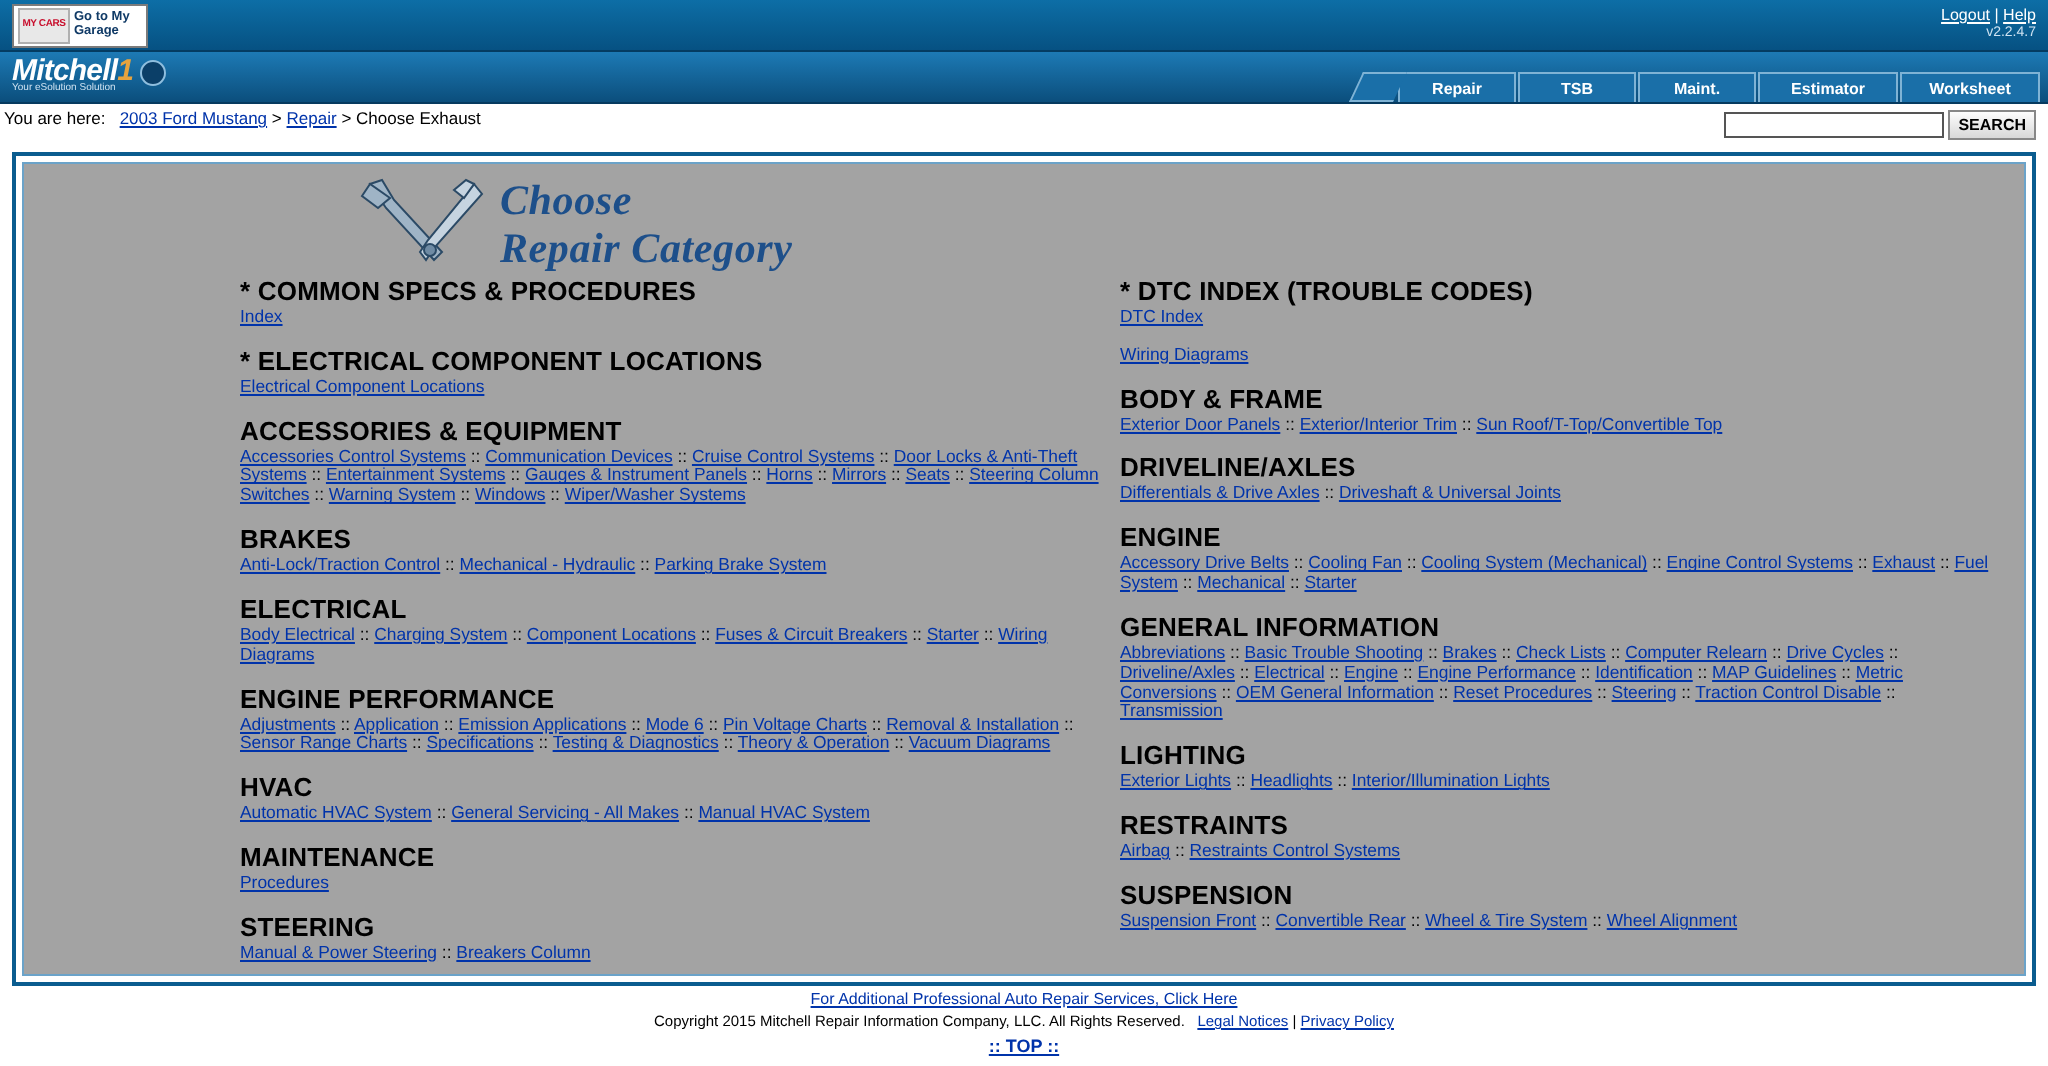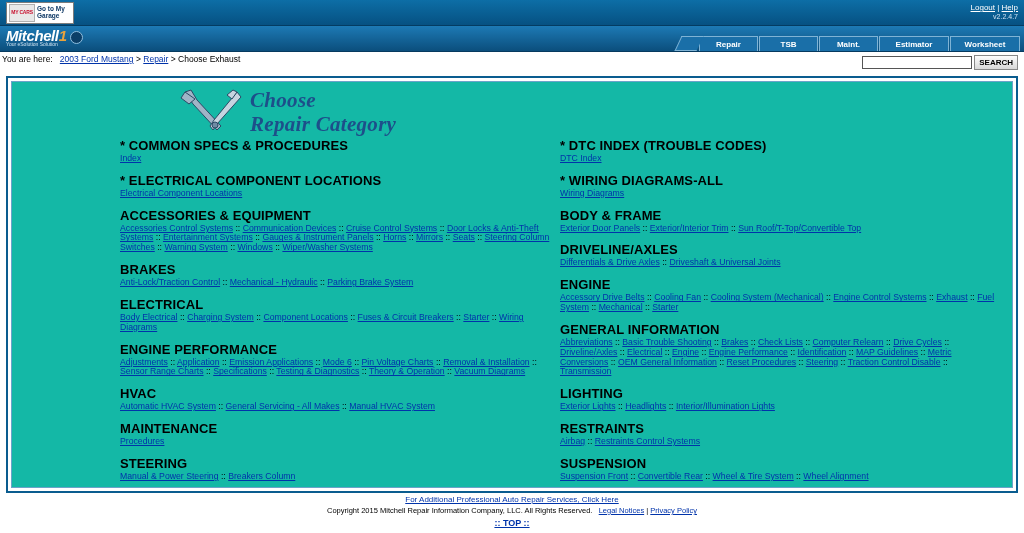--- a/index.html
+++ b/index.html
@@ -134,21 +134,21 @@
   .outer {
     position: absolute; left: 6px; top: 76px;
     width: 1012px; height: 417px;
     border: 2px solid #0a5c8f;
     background: #ffffff;
   }
   .inner {
     position: absolute; left: 3px; top: 3px;
     width: 1002px; height: 407px;
     border: 1px solid #6ba3c9;
-    background: #14b8a6;
+    background: #a3a3a3;
     overflow: hidden;
   }
 
   .header {
     height: 56px;
     position: relative;
     padding-left: 160px;
   }
   .wrench {
     position: absolute; left: 165px; top: 6px;
@@ -322,21 +322,20 @@
             <div class="grp-title">TRANSMISSION</div>
             <div class="grp-links"><a href="#">Automatic Trans</a><span class="sep"> :: </span><a href="#">Clutches Manual &amp; Hydraulic</a><span class="sep"> :: </span><a href="#">Manual Trans</a></div>
           </div>
         </div>
       <div class="col col-right">
           <div class="grp">
             <div class="grp-title">* DTC INDEX (TROUBLE CODES)</div>
             <div class="grp-links"><a href="#">DTC Index</a></div>
           </div>
           <div class="grp">
-            <div class="grp-title">* WIRING DIAGRAMS-ALL</div>
             <div class="grp-links"><a href="#">Wiring Diagrams</a></div>
           </div>
           <div class="grp">
             <div class="grp-title">BODY &amp; FRAME</div>
             <div class="grp-links"><a href="#">Exterior Door Panels</a><span class="sep"> :: </span><a href="#">Exterior/Interior Trim</a><span class="sep"> :: </span><a href="#">Sun Roof/T-Top/Convertible Top</a></div>
           </div>
           <div class="grp">
             <div class="grp-title">DRIVELINE/AXLES</div>
             <div class="grp-links"><a href="#">Differentials &amp; Drive Axles</a><span class="sep"> :: </span><a href="#">Driveshaft &amp; Universal Joints</a></div>
           </div>

